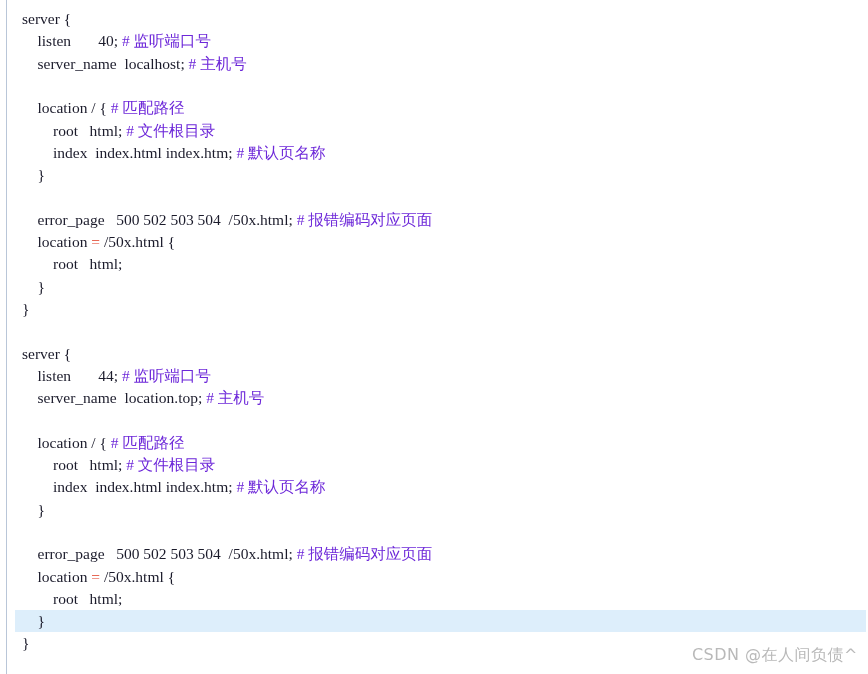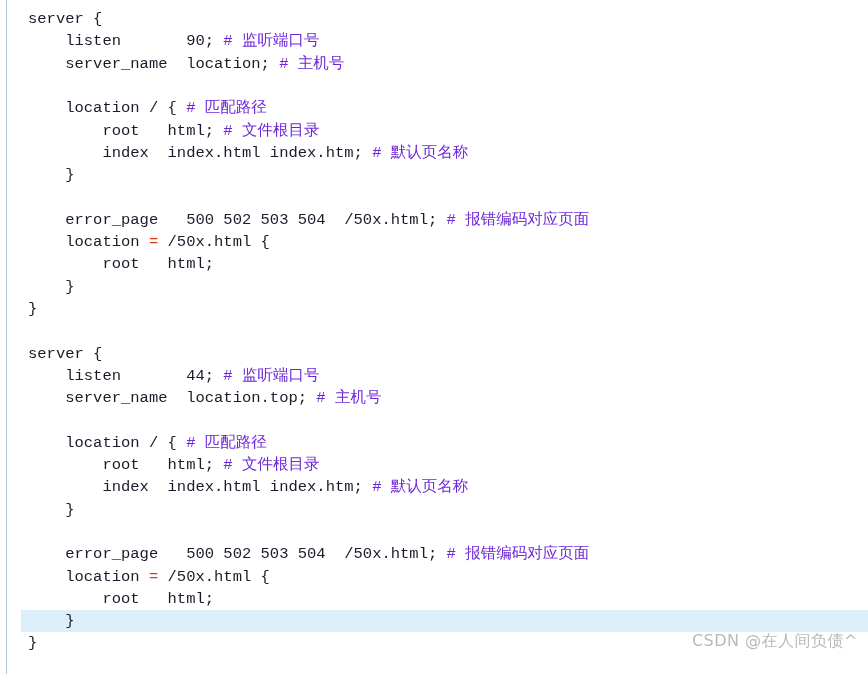--- a/index.html
+++ b/index.html
@@ -35,26 +35,26 @@
   #code-surface {
     position: absolute;
     left: 0;
     top: 0;
     width: 868px;
     height: 674px;
   }
 
   .code-line {
     position: absolute;
-    left: 14px;
+    left: 8px;
     right: 0;
     height: 22px;
     line-height: 22px;
     white-space: pre;
-    font-family: Liberation Mono, monospace;
+    font-family: Liberation Serif, serif;
     font-size: 15.5px;
     color: #1b1b2b;
     padding-left: 14px;
     box-sizing: border-box;
     letter-spacing: 0px;
   }
 
   .code-line.current {
     background: #ddeefb;
     margin-left: 7px;
@@ -63,40 +63,40 @@
     right: auto;
   }
 
   .tok-code   { color: #1b1b2b; }
   .tok-op     { color: #e03a21; }
   .tok-comment{ color: #6d28d9; }
 
   #watermark {
     position: absolute;
     right: 10px;
-    bottom: 22px;
+    bottom: 8px;
     font-family: "DejaVu Sans", "Liberation Sans", sans-serif;
     font-size: 16px;
     color: #b9b9b9;
     letter-spacing: 0.5px;
     white-space: pre;
     user-select: none;
   }
 </style>
 </head>
 <body>
 
 <div id="editor">
 
   <div id="gutter-rule"></div>
 
   <div id="code-surface">
       <div class="code-line" style="top: 8px;"><span class="tok-code">server {</span></div>
-      <div class="code-line" style="top: 30.3px;"><span class="tok-code">    listen       90; </span><span class="tok-comment"># 监听端口号</span></div>
-      <div class="code-line" style="top: 52.6px;"><span class="tok-code">    server_name  location; </span><span class="tok-comment"># 主机号</span></div>
+      <div class="code-line" style="top: 30.3px;"><span class="tok-code">    listen       40; </span><span class="tok-comment"># 监听端口号</span></div>
+      <div class="code-line" style="top: 52.6px;"><span class="tok-code">    server_name  localhost; </span><span class="tok-comment"># 主机号</span></div>
       <div class="code-line" style="top: 74.9px;"><span class="tok-code"></span></div>
       <div class="code-line" style="top: 97.2px;"><span class="tok-code">    location / { </span><span class="tok-comment"># 匹配路径</span></div>
       <div class="code-line" style="top: 119.5px;"><span class="tok-code">        root   html; </span><span class="tok-comment"># 文件根目录</span></div>
       <div class="code-line" style="top: 141.8px;"><span class="tok-code">        index  index.html index.htm; </span><span class="tok-comment"># 默认页名称</span></div>
       <div class="code-line" style="top: 164.1px;"><span class="tok-code">    }</span></div>
       <div class="code-line" style="top: 186.4px;"><span class="tok-code"></span></div>
       <div class="code-line" style="top: 208.7px;"><span class="tok-code">    error_page   500 502 503 504  /50x.html; </span><span class="tok-comment"># 报错编码对应页面</span></div>
       <div class="code-line" style="top: 231px;"><span class="tok-code">    location </span><span class="tok-op">=</span><span class="tok-code"> /50x.html {</span></div>
       <div class="code-line" style="top: 253.3px;"><span class="tok-code">        root   html;</span></div>
       <div class="code-line" style="top: 275.6px;"><span class="tok-code">    }</span></div>

